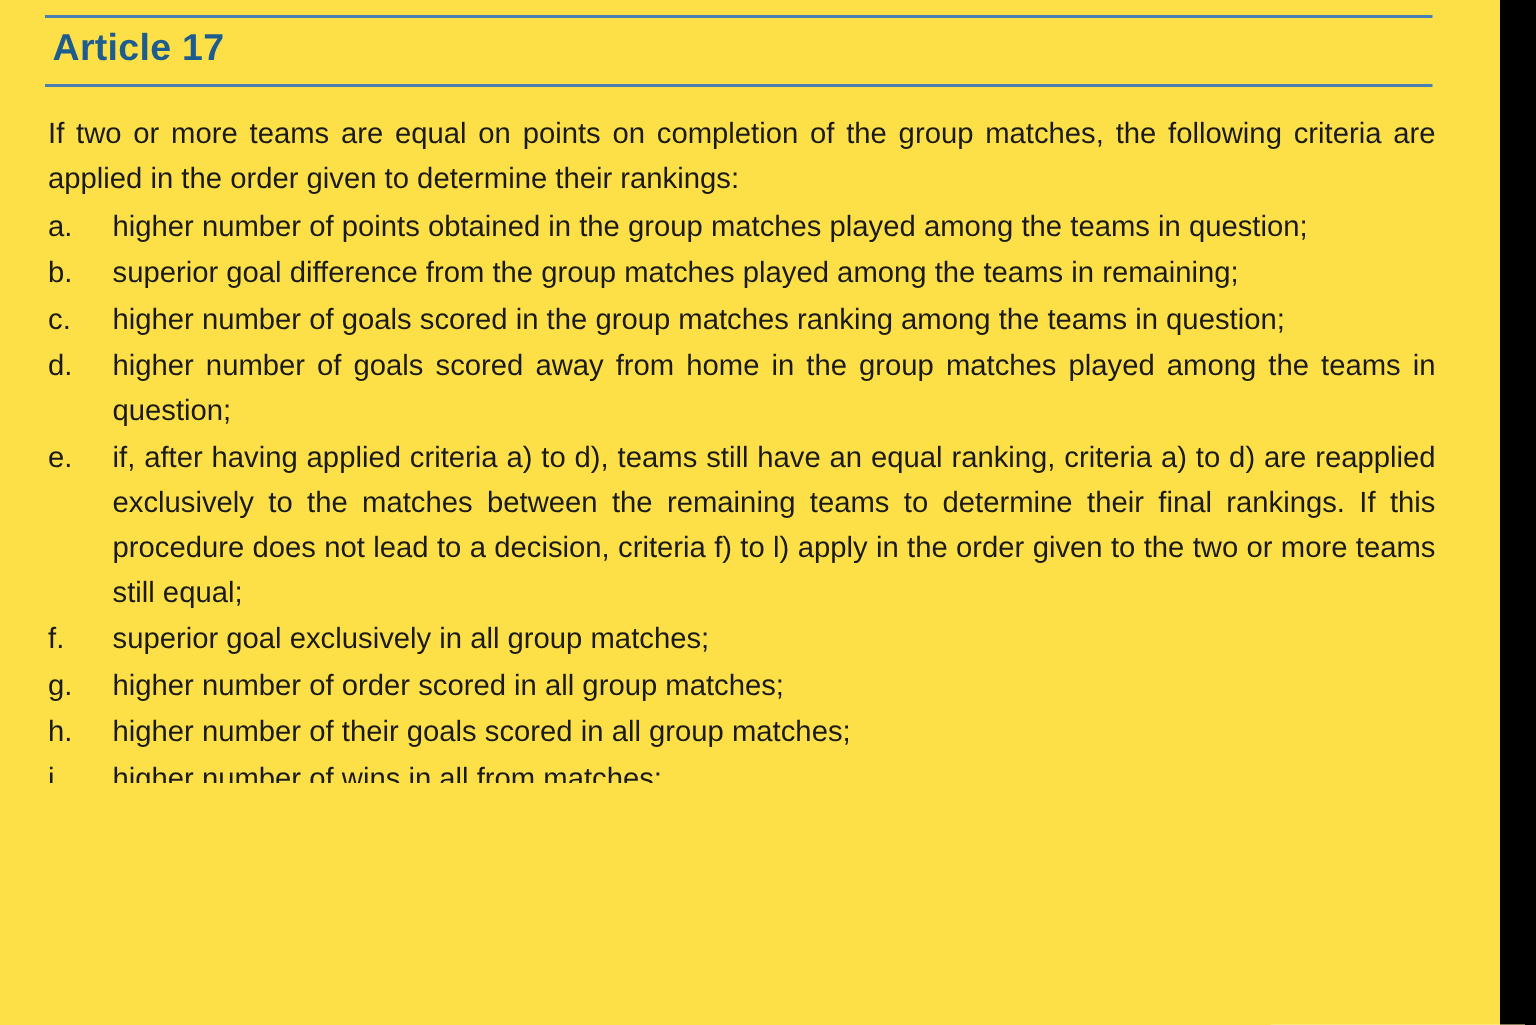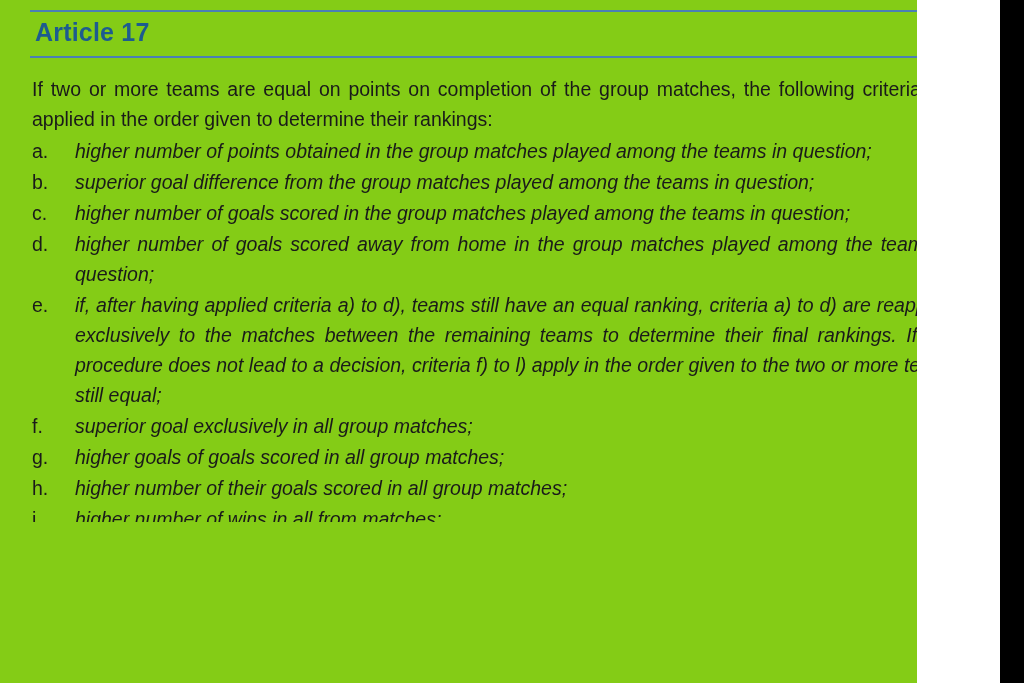--- a/index.html
+++ b/index.html
@@ -11,23 +11,23 @@
     height: 683px;
     background: #ffffff;
     font-family: "Liberation Sans", sans-serif;
     overflow: hidden;
     position: relative;
   }
   .page {
     position: absolute;
     left: 0;
     top: 0;
-    width: 917px;
+    width: 1000px;
     height: 683px;
-    background: #84cc16;
+    background: #fde047;
     overflow: hidden;
   }
   .right-gutter {
     position: absolute;
     right: 0;
     top: 0;
     width: 24px;
     height: 683px;
     background: #000000;
   }
@@ -90,21 +90,20 @@
   }
   .marker {
     flex: 0 0 43px;
     width: 43px;
     color: #1a1a1a;
   }
   .item-text {
     flex: 1 1 auto;
     text-align: justify;
     text-justify: inter-word;
-    font-style: italic;
   }
   .cut-row {
     overflow: hidden;
     height: 18px;
   }
 </style>
 </head>
 <body>
 
 <div class="page">
@@ -123,46 +122,46 @@
 
     <ol class="criteria">
 
       <li>
         <span class="marker">a.</span>
         <span class="item-text">higher number of points obtained in the group matches played among the teams in question;</span>
       </li>
 
       <li>
         <span class="marker">b.</span>
-        <span class="item-text">superior goal difference from the group matches played among the teams in question;</span>
+        <span class="item-text">superior goal difference from the group matches played among the teams in remaining;</span>
       </li>
 
       <li>
         <span class="marker">c.</span>
-        <span class="item-text">higher number of goals scored in the group matches played among the teams in question;</span>
+        <span class="item-text">higher number of goals scored in the group matches ranking among the teams in question;</span>
       </li>
 
       <li>
         <span class="marker">d.</span>
         <span class="item-text">higher number of goals scored away from home in the group matches played among the teams in question;</span>
       </li>
 
       <li>
         <span class="marker">e.</span>
         <span class="item-text">if, after having applied criteria a) to d), teams still have an equal ranking, criteria a) to d) are reapplied exclusively to the matches between the remaining teams to determine their final rankings. If this procedure does not lead to a decision, criteria f) to l) apply in the order given to the two or more teams still equal;</span>
       </li>
 
       <li>
         <span class="marker">f.</span>
         <span class="item-text">superior goal exclusively in all group matches;</span>
       </li>
 
       <li>
         <span class="marker">g.</span>
-        <span class="item-text">higher goals of goals scored in all group matches;</span>
+        <span class="item-text">higher number of order scored in all group matches;</span>
       </li>
 
       <li>
         <span class="marker">h.</span>
         <span class="item-text">higher number of their goals scored in all group matches;</span>
       </li>
 
       <li class="cut-row">
         <span class="marker">i.</span>
         <span class="item-text">higher number of wins in all from matches;</span>

